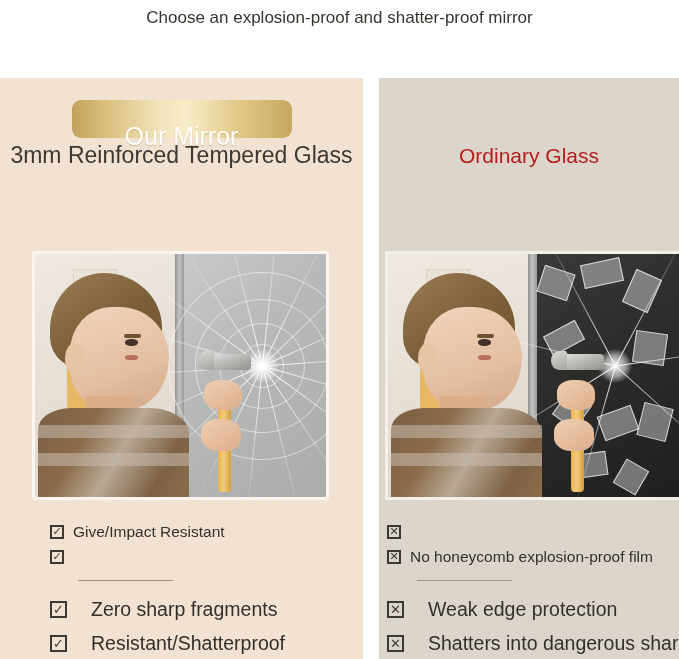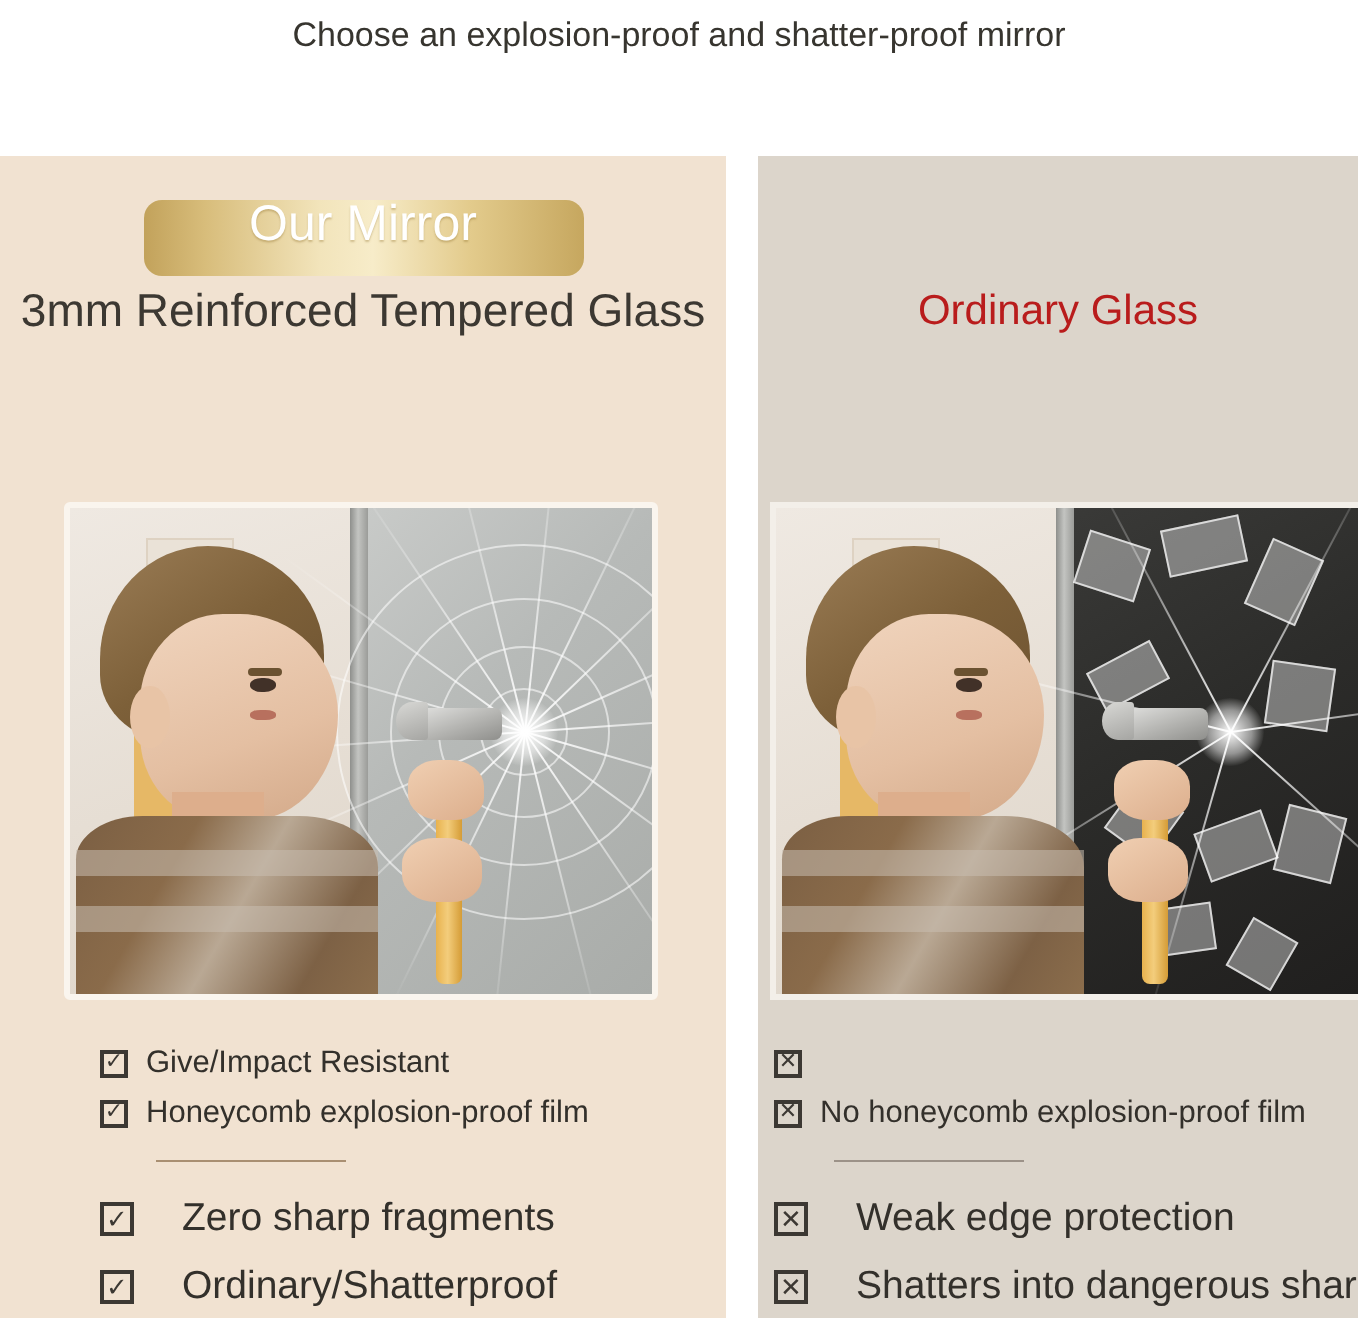--- a/index.html
+++ b/index.html
@@ -83,21 +83,21 @@
     box-sizing: border-box;
   }
   .badge-gold {
     width: 220px;
     height: 38px;
     background: linear-gradient(to right,
         #c2a25b 0%, #d8bd7b 14%, #f2e4bb 40%,
         #f7ecc9 52%, #e3cb8c 74%, #c6a75f 100%);
     color: #ffffff;
     font-size: 25px;
-    padding-top: 0;
+    padding-top: 24px;
     text-shadow: 0 1px 1px rgba(140,110,40,0.35);
   }
   .badge-dark {
     width: 117px;
     height: 36px;
     background: #3b3936;
     color: #ffffff;
     font-size: 24px;
     padding-top: 5px;
   }
@@ -398,30 +398,29 @@
       </div>
     </div>
 
     <div class="features">
       <div class="feat feat-sm feat-left">
         <span class="box">✓</span>
         <span class="feat-label">Give/Impact Resistant</span>
       </div>
       <div class="feat feat-sm feat-left">
         <span class="box">✓</span>
-        <span class="feat-label">Honeycomb explosion-proof film</span>
       </div>
       <div class="divider-left"></div>
       <div class="feat feat-lg feat-left">
         <span class="box">✓</span>
         <span class="feat-label">Zero sharp fragments</span>
       </div>
       <div class="feat feat-lg feat-left">
         <span class="box">✓</span>
-        <span class="feat-label">Ordinary/Shatterproof</span>
+        <span class="feat-label">Resistant/Shatterproof</span>
       </div>
     </div>
   </div>
 
   <div class="gutter"></div>
 
   <div class="panel panel-right">
 
     <div class="badge-sub sub-right">Ordinary Glass</div>
 

